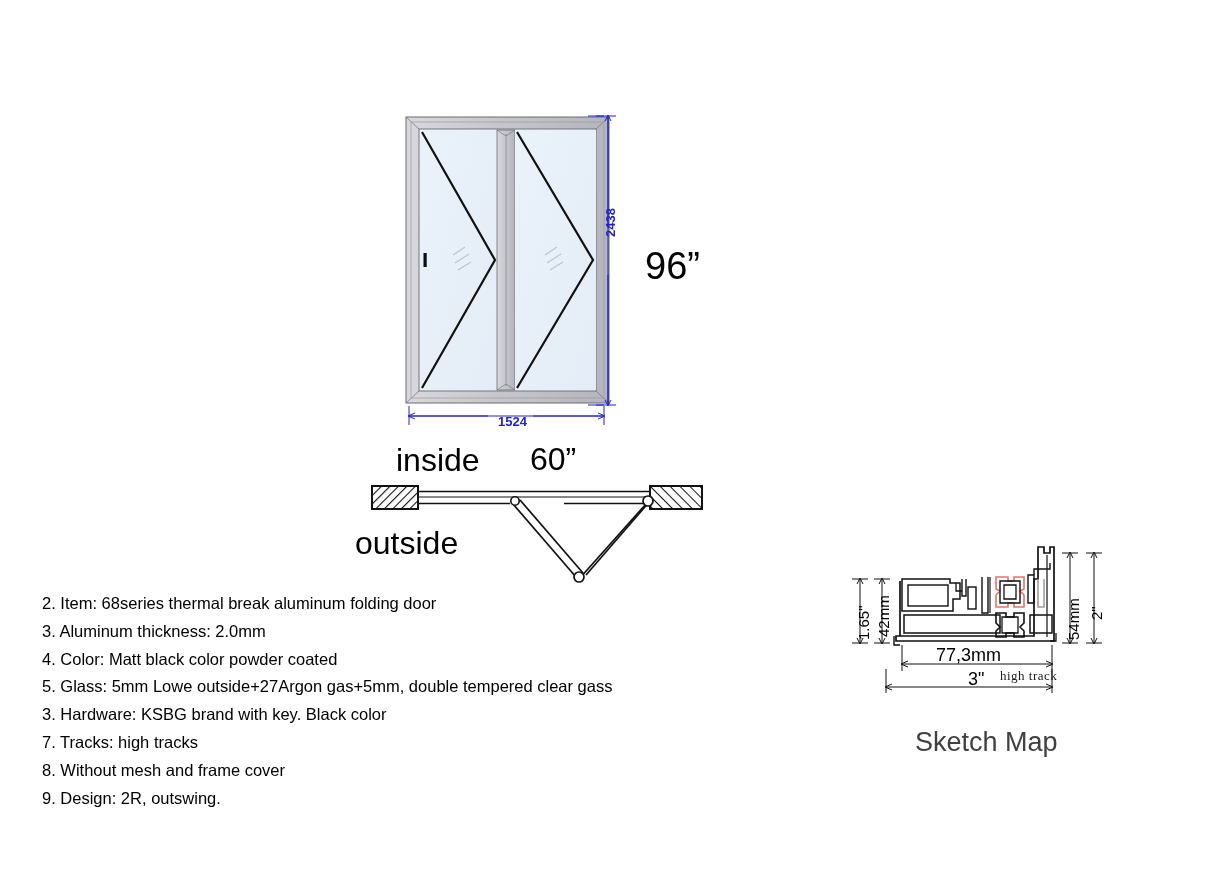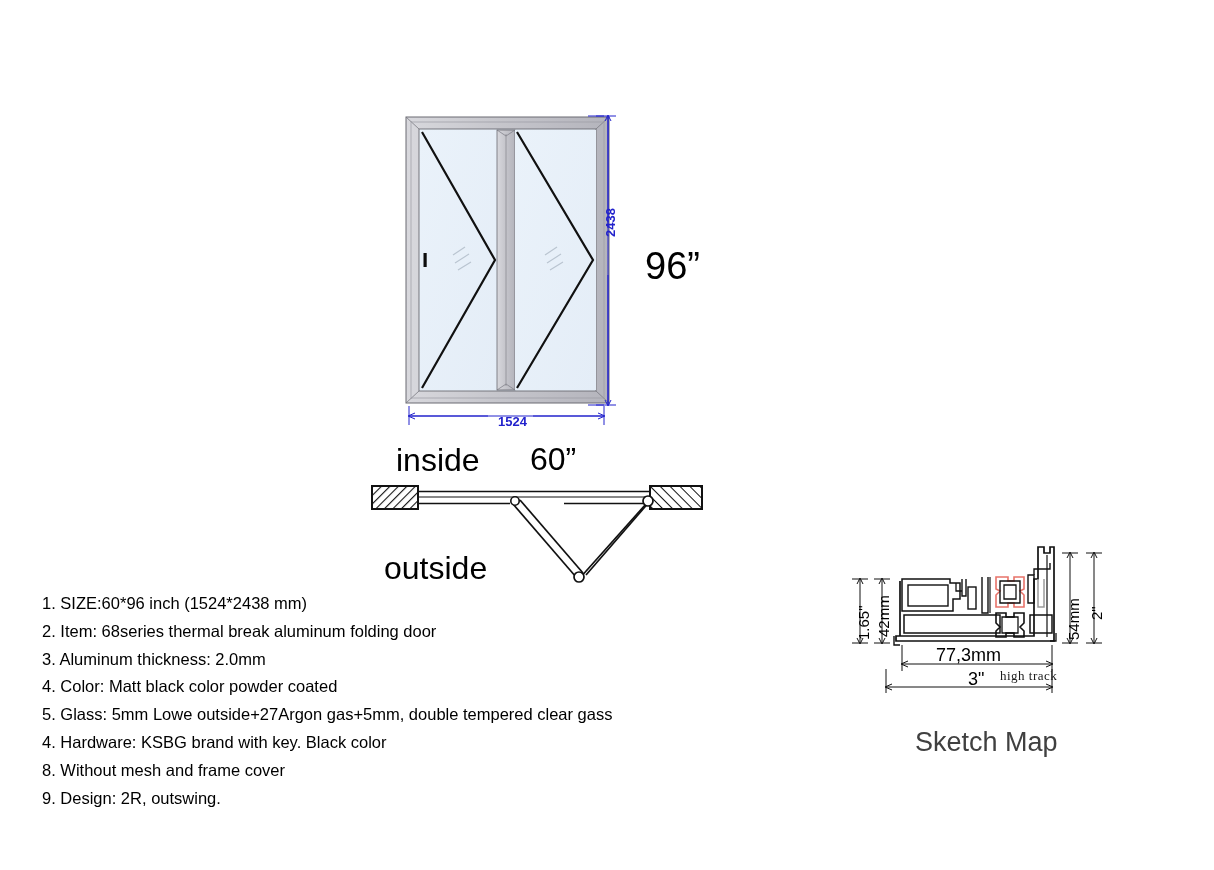--- a/index.html
+++ b/index.html
@@ -21,21 +21,21 @@
 
   
   .label-big {
     font-size: 32px;
     color: #000000;
     white-space: nowrap;
     line-height: 1;
   }
   #label-inside { left: 396px; top: 444px; }
   #label-width-inch { left: 489px; top: 443px; margin-left: 41px; }
-  #label-outside { left: 384px; top: 527px; margin-top: 25px; }
+  #label-outside { left: 355px; top: 527px; }
   #label-height-inch { left: 645px; top: 247px; font-size: 38px; }
 
   #sketch-map-title {
     left: 915px; top: 727px;
     font-size: 27px; color: #404040; white-space: nowrap;
   }
   #high-track-label {
     left: 1000px; top: 668px;
     font-size: 13px; color: #1a1a1a;
     font-family: "Liberation Serif", serif;
@@ -232,26 +232,26 @@
       <line x1="218" y1="93" x2="282" y2="19" stroke-width="1.7"></line>
       <line x1="278" y1="22" x2="282" y2="19" stroke-width="1.3"></line>
     </g>
 
     <circle cx="147" cy="19" r="4.2" fill="#ffffff" stroke="#111111" stroke-width="1.6"></circle>
     <circle cx="211" cy="95" r="5" fill="#ffffff" stroke="#111111" stroke-width="1.7"></circle>
     <circle cx="280" cy="19" r="5" fill="#ffffff" stroke="#111111" stroke-width="1.7"></circle>
   </svg>
 
   <div class="abs" id="spec-list">
-    <div class="spec-item">1. SIZE:60*96 inch (1524*2438 mm)</div>
     <div class="spec-item">2. Item: 68series thermal break aluminum folding door</div>
     <div class="spec-item">3. Aluminum thickness: 2.0mm</div>
     <div class="spec-item">4. Color: Matt black color powder coated</div>
     <div class="spec-item">5. Glass: 5mm Lowe outside+27Argon gas+5mm, double tempered clear gass</div>
-    <div class="spec-item">4. Hardware: KSBG brand with key. Black color</div>
+    <div class="spec-item">3. Hardware: KSBG brand with key. Black color</div>
+    <div class="spec-item">7. Tracks: high tracks</div>
     <div class="spec-item">8. Without mesh and frame cover</div>
     <div class="spec-item">9. Design: 2R, outswing.</div>
   </div>
 
   <svg class="abs" id="profile-section" viewBox="0 0 270 190" width="270" height="190">
 
     <g stroke="#111111" fill="none" stroke-width="1.5">
 
       <g>
         <path d="M62,48 L62,103 L58,103 L58,108 L216,108 L216,14 L212,14

